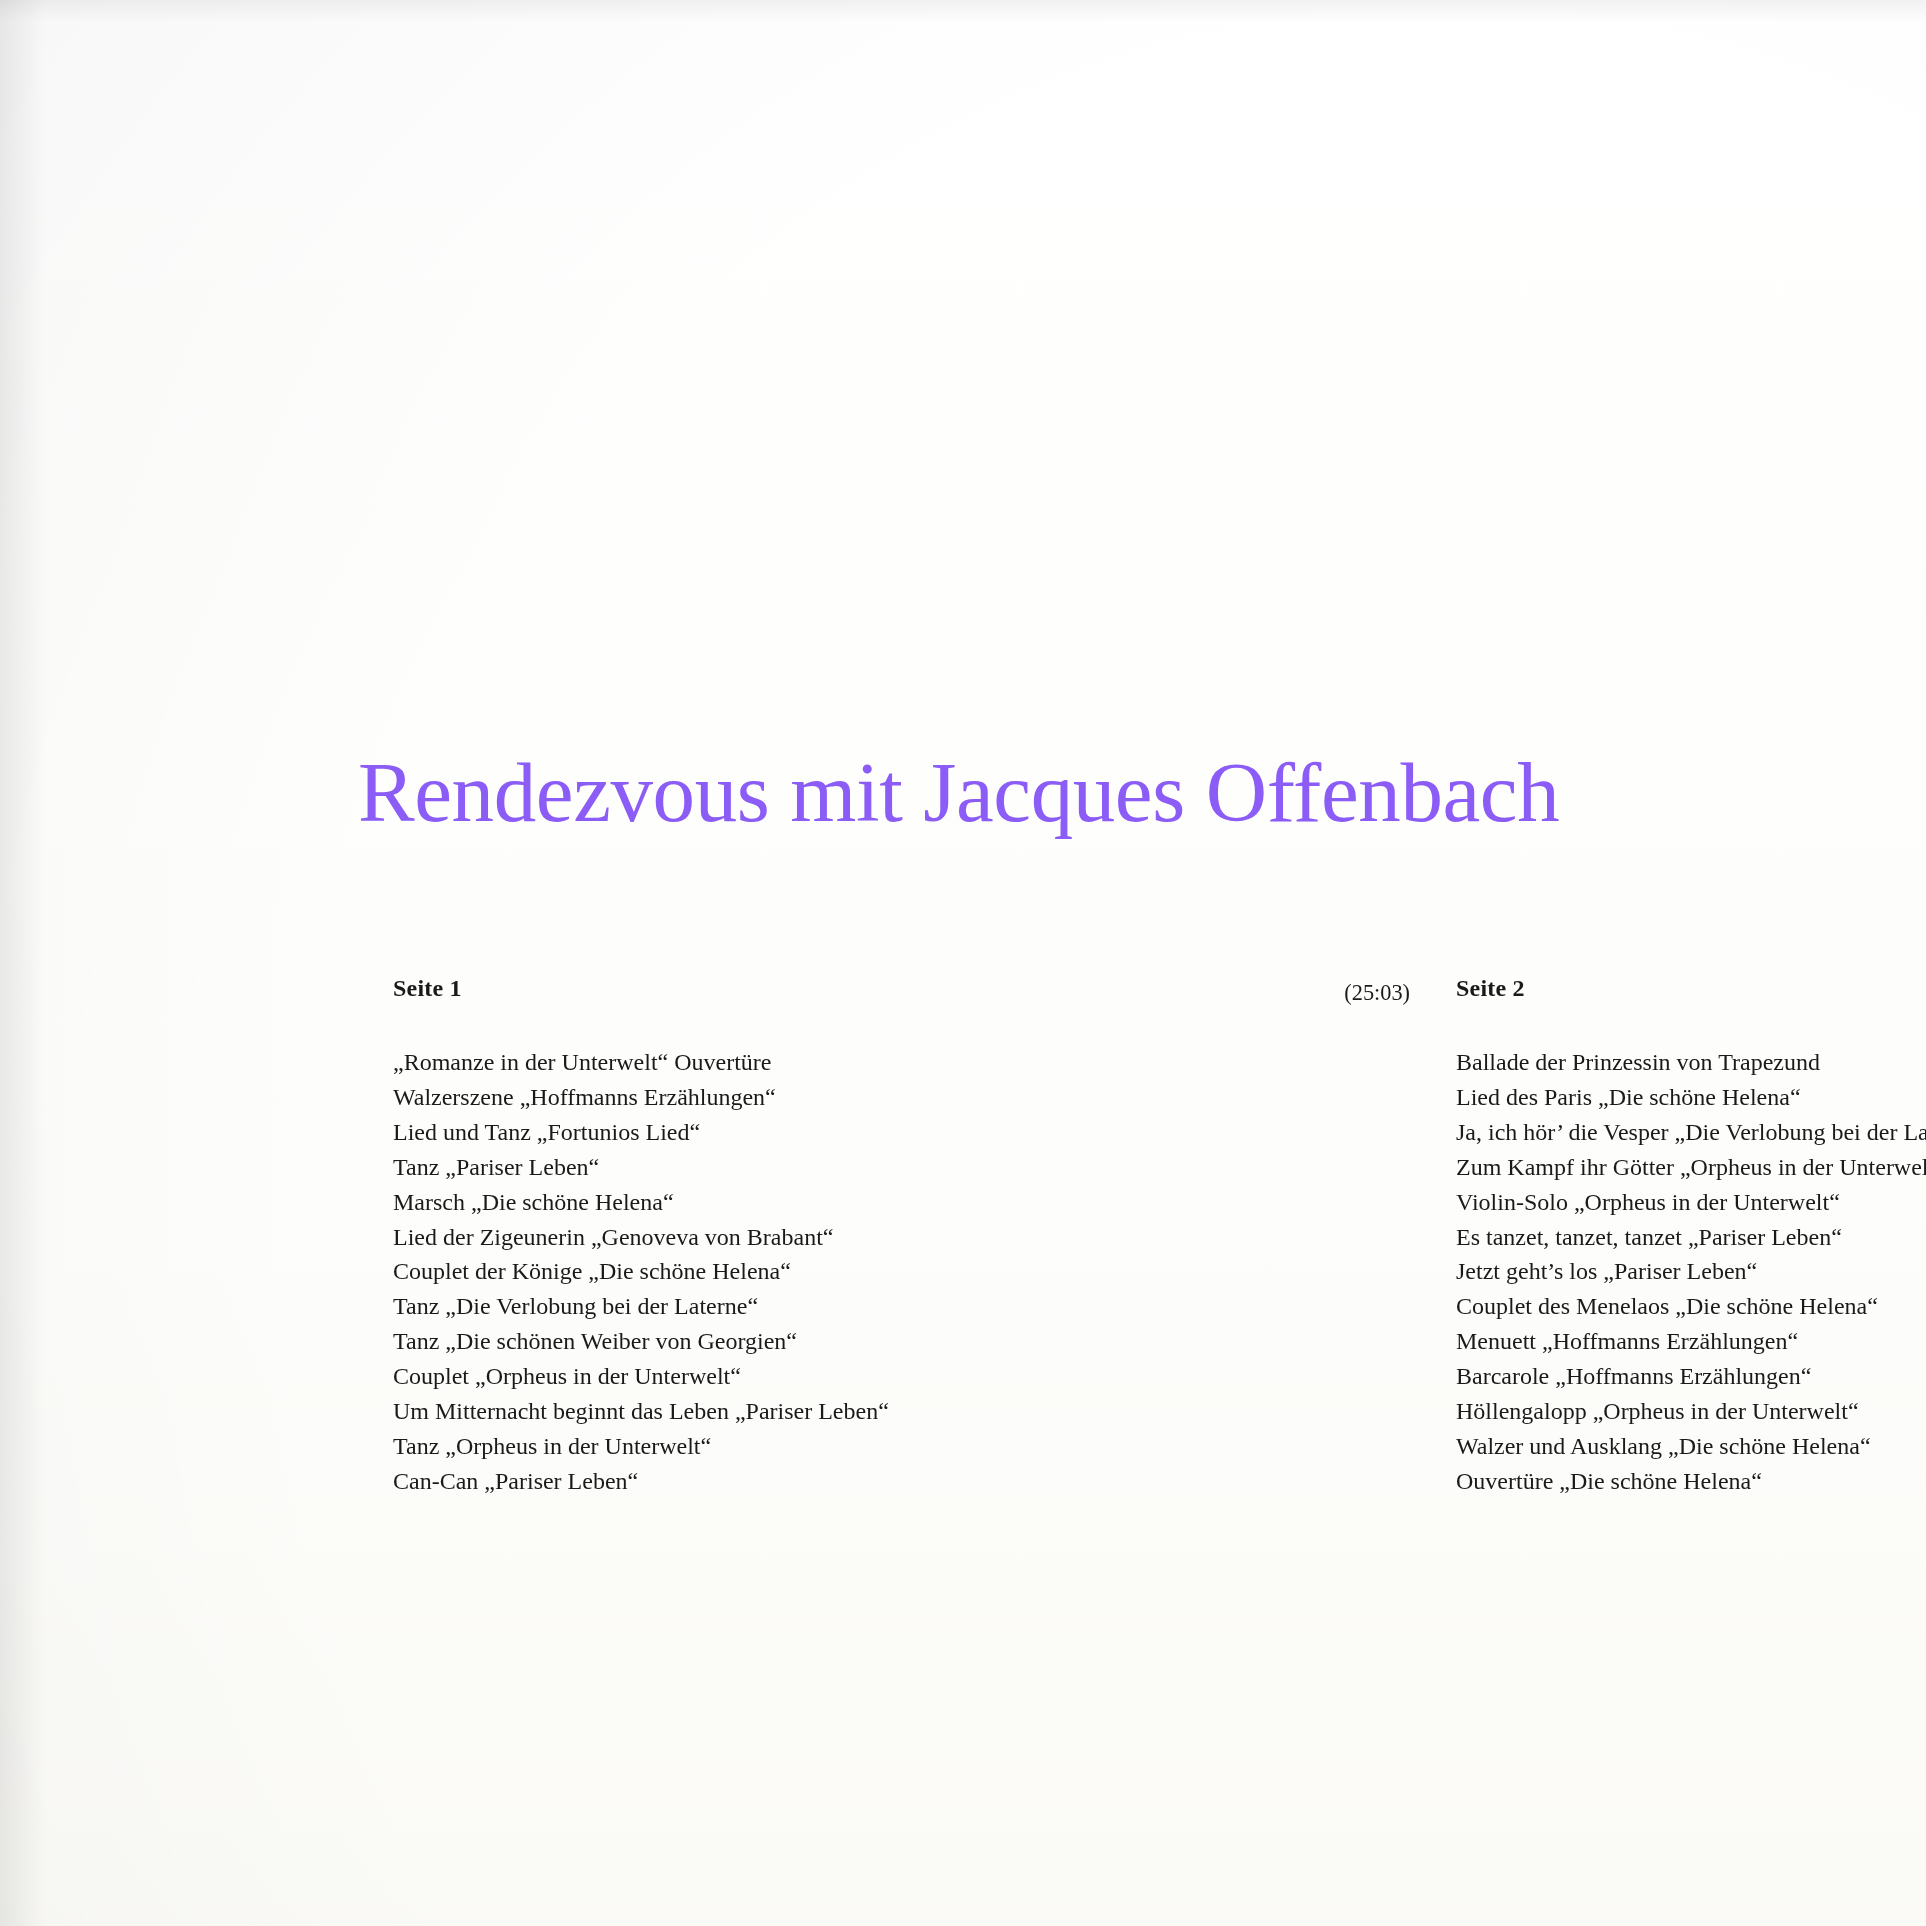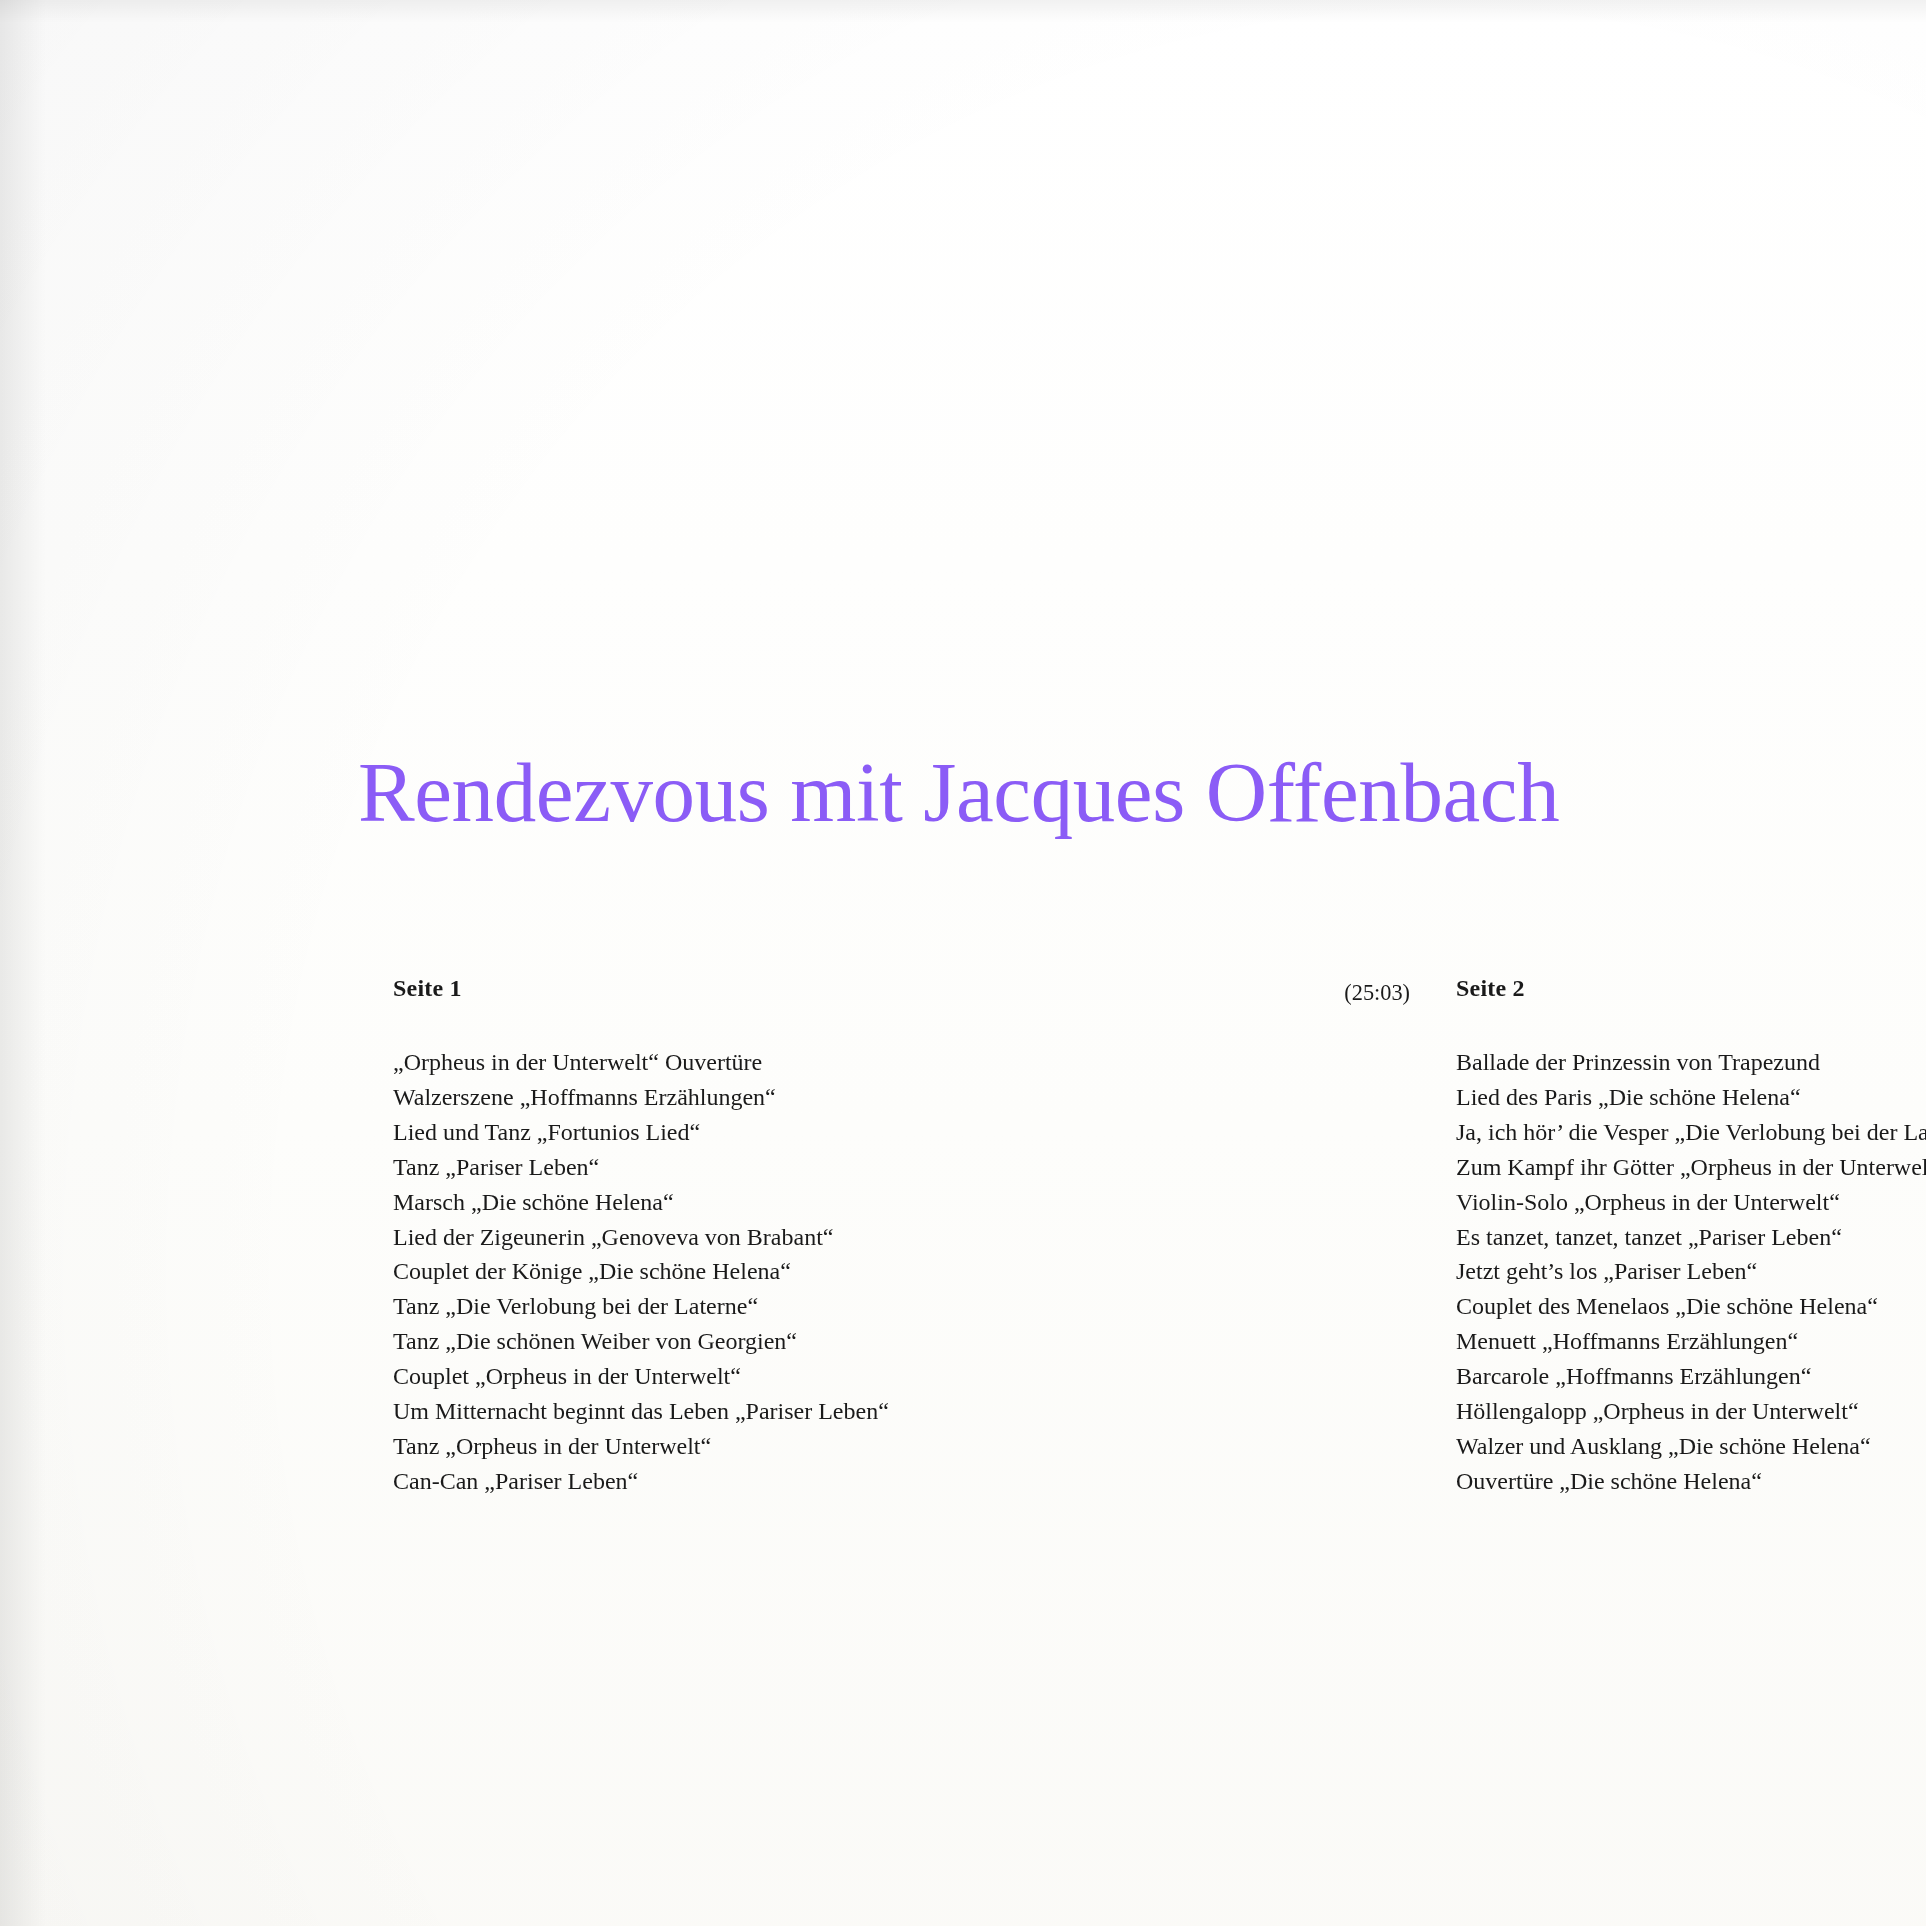--- a/index.html
+++ b/index.html
@@ -108,21 +108,21 @@
 <div class="edge-top"></div>
 
 <div class="album-title">Rendezvous mit Jacques Offenbach</div>
 
 <div class="col col-1">
   <div class="side-head">
     <span class="side-label">Seite 1</span>
     <span class="side-dur">(25:03)</span>
   </div>
   <div class="track-list">
-    <div class="track">„Orpheus in der Unterwelt“ Ouvertüre</div>
+    <div class="track">„Romanze in der Unterwelt“ Ouvertüre</div>
     <div class="track">Walzerszene „Hoffmanns Erzählungen“</div>
     <div class="track">Lied und Tanz „Fortunios Lied“</div>
     <div class="track">Tanz „Pariser Leben“</div>
     <div class="track">Marsch „Die schöne Helena“</div>
     <div class="track">Lied der Zigeunerin „Genoveva von Brabant“</div>
     <div class="track">Couplet der Könige „Die schöne Helena“</div>
     <div class="track">Tanz „Die Verlobung bei der Laterne“</div>
     <div class="track">Tanz „Die schönen Weiber von Georgien“</div>
     <div class="track">Couplet „Orpheus in der Unterwelt“</div>
     <div class="track">Um Mitternacht beginnt das Leben „Pariser Leben“</div>

